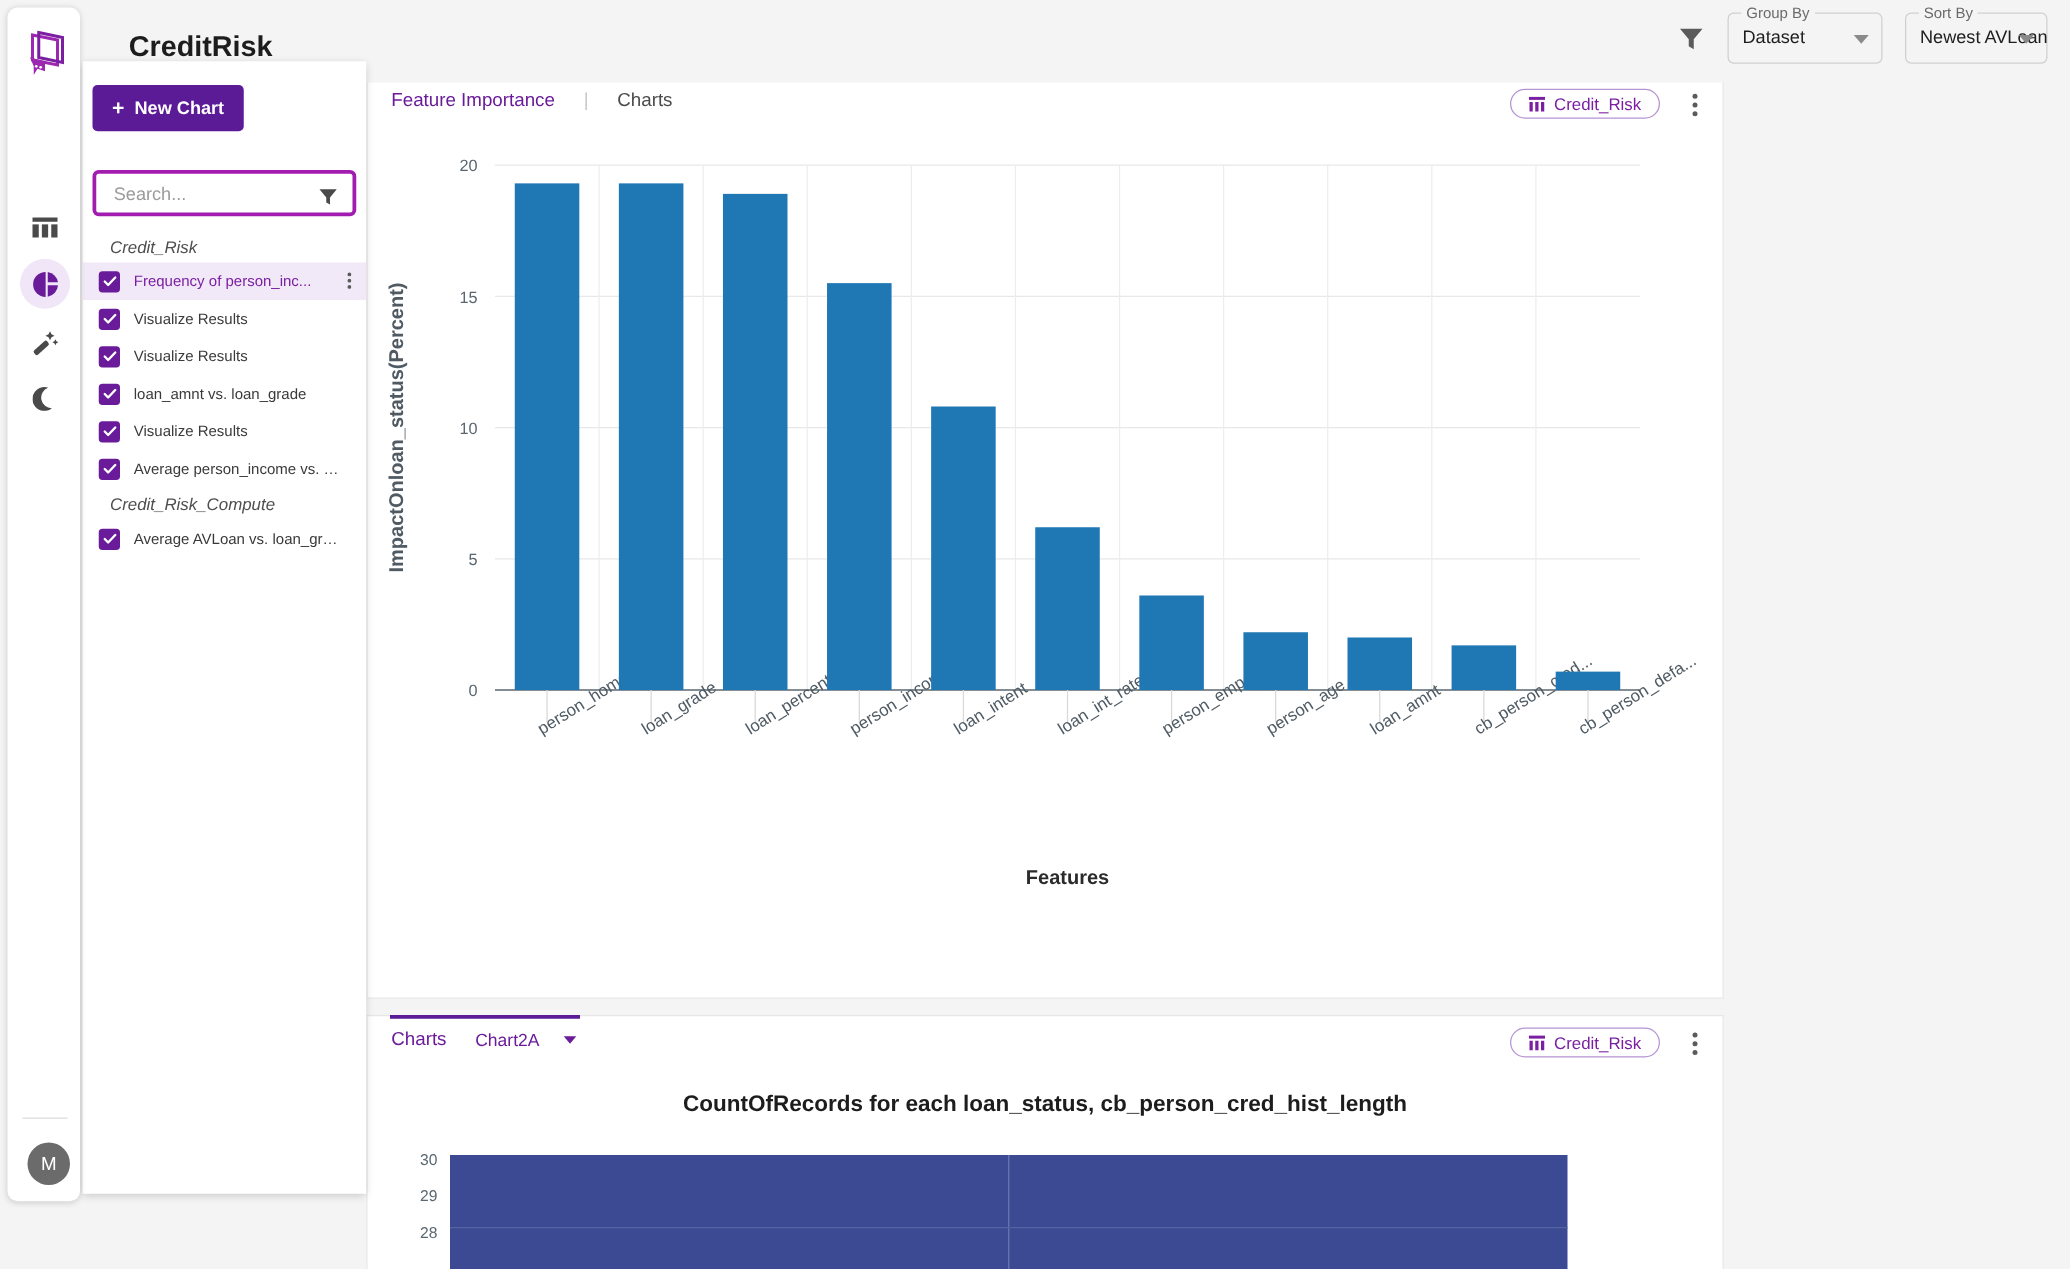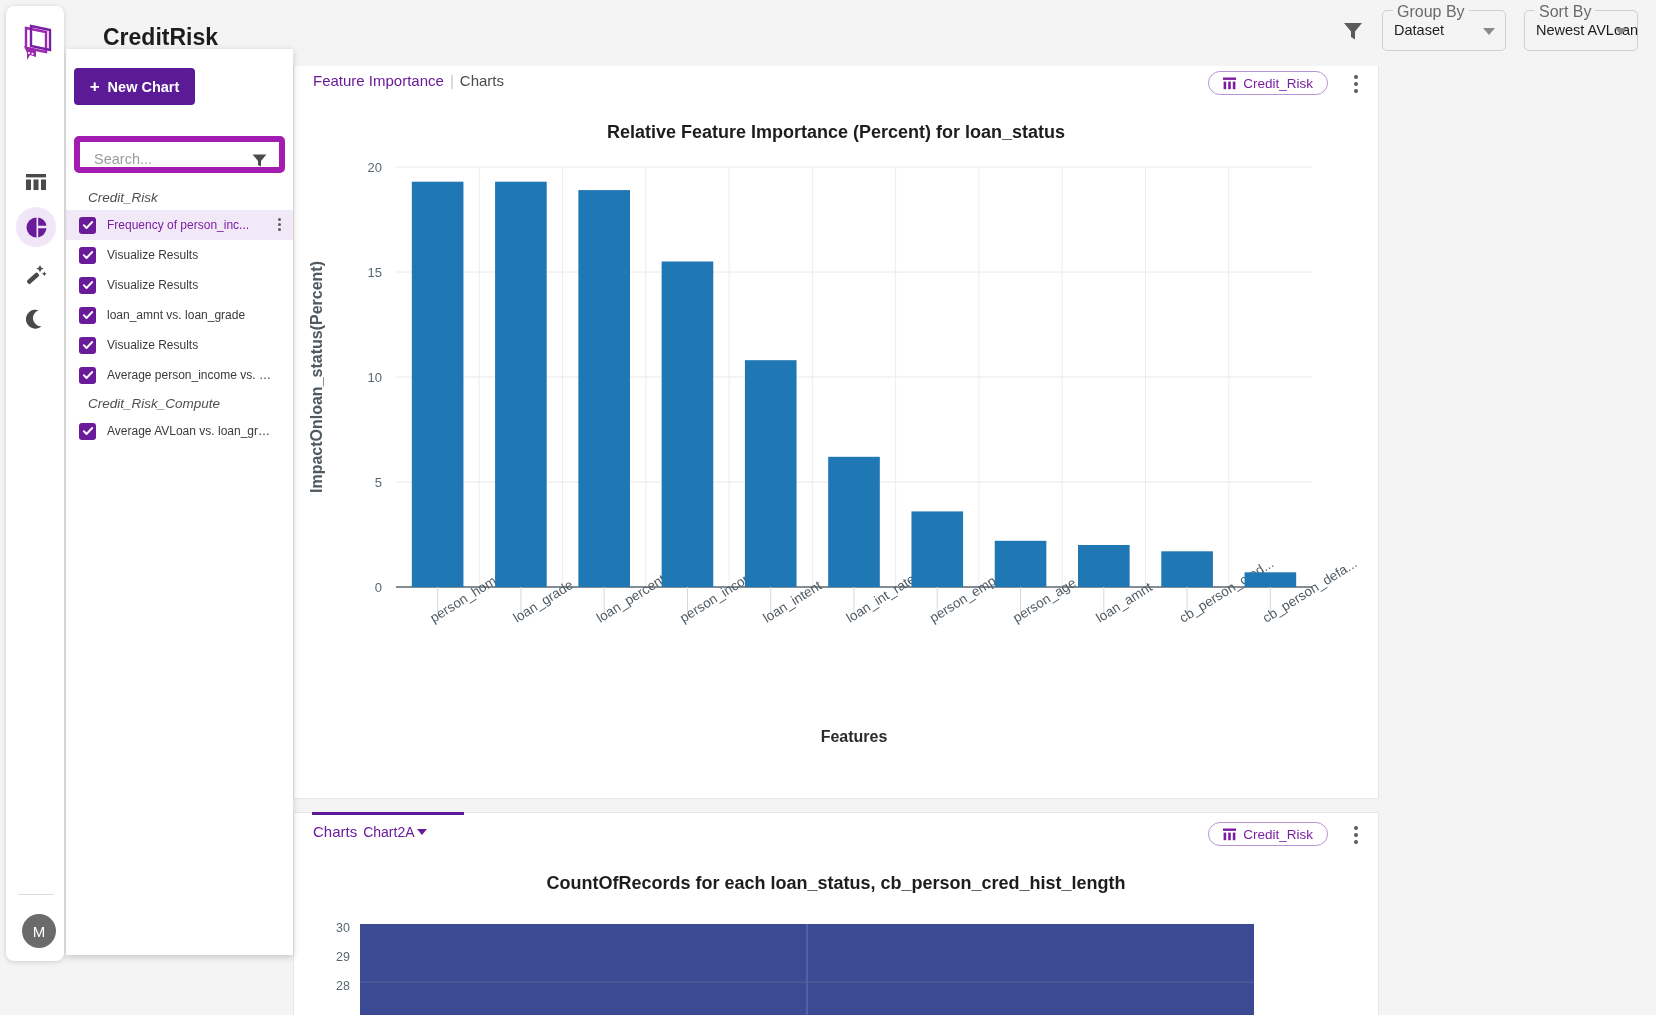--- a/index.html
+++ b/index.html
@@ -23,21 +23,21 @@
     position: absolute; right: 18px; top: 10px;
     display: flex; align-items: center; gap: 18px;
   }
   .filter-icon { width: 22px; height: 22px; display:block; }
   .sel-field {
     position: relative; width: 124px; height: 41px;
     border: 1px solid #cfcfcf; border-radius: 5px; background: transparent;
   }
   .sel-legend {
     position: absolute; top: -8px; left: 10px; padding: 0 4px;
-    background: #f4f4f4; font-size: 16px; color: #6b6b6b;
+    background: #f4f4f4; font-size: 12px; color: #6b6b6b;
   }
   .sel-value {
     position: absolute; left: 11px; top: 11px;
     font-size: 14.5px; color: #1d1d1d; white-space: nowrap;
   }
   .sel-caret {
     position: absolute; right: 10px; top: 17px;
     width: 0; height: 0; border-left: 6px solid transparent;
     border-right: 6px solid transparent; border-top: 7px solid #8a8a8a;
   }
@@ -75,21 +75,21 @@
   }
   #new-chart-btn {
     position: absolute; left: 8px; top: 19px; width: 121px; height: 37px;
     background: #5b1a96; color: #fff; border-radius: 4px; border: none;
     font-size: 14.5px; font-weight: bold; font-family: inherit;
     display: flex; align-items: center; justify-content: center; gap: 8px;
     cursor: pointer;
   }
   #search-box {
     position: absolute; left: 8px; top: 87px; width: 211px; height: 37px;
-    border: 6px solid #a21caf; border-radius: 5px; background: #fff;
+    border: 3px solid #a21caf; border-radius: 5px; background: #fff;
   }
   #search-input {
     position: absolute; left: 14px; top: 9px; width: 160px;
     border: none; outline: none; font-size: 14.5px;
     color: #1d1d1d; font-family: inherit; background: transparent;
   }
   #search-input::placeholder { color: #9b9b9b; }
   #search-filter-icon { position: absolute; right: 12px; top: 11px; width: 15px; height: 15px; }
 
   .grp-label {
@@ -127,21 +127,21 @@
   }
   #panel-1 { top: 6px; height: 738px; }
   #panel-2 { top: 757px; height: 260px; }
 
   .panel-hdr { position: relative; height: 46px; }
   .hdr-accent {
     position: absolute; left: 18px; top: -1px; width: 160px; height: 3px; background: #5b1a96;
   }
   .hdr-tabs {
     position: absolute; left: 19px; top: 10px;
-    display: flex; align-items: center; gap: 6px; font-size: 15px;
+    display: flex; align-items: center; gap: 23px; font-size: 15px;
   }
   .tab-active { color: #6a1b9a; }
   .tab-sep { color: #c7c7c7; }
   .tab-plain { color: #4b4b4b; }
   .tab-caret {
     width: 0; height: 0; border-left: 5px solid transparent;
     border-right: 5px solid transparent; border-top: 6px solid #6a1b9a;
     margin-left: -4px;
   }
   .ds-pill {
@@ -262,21 +262,20 @@
         </svg>
         <span>Credit_Risk</span>
       </div>
       <div class="hdr-kebab">
           <i></i>
           <i></i>
           <i></i>
         </div>
     </div>
 
-    <div class="chart-title">Relative Feature Importance (Percent) for loan_status</div>
 
     <div class="plot">
       <svg id="bar-svg" width="1086" height="660" viewBox="0 0 1086 660">
           <text x="88" y="449" text-anchor="end" font-size="13" fill="#5b6770">0</text>
           <line x1="102" y1="339" x2="1018" y2="339" stroke="#e8e8e8" stroke-width="1"></line>
           <text x="88" y="344" text-anchor="end" font-size="13" fill="#5b6770">5</text>
           <line x1="102" y1="234" x2="1018" y2="234" stroke="#e8e8e8" stroke-width="1"></line>
           <text x="88" y="239" text-anchor="end" font-size="13" fill="#5b6770">10</text>
           <line x1="102" y1="129" x2="1018" y2="129" stroke="#e8e8e8" stroke-width="1"></line>
           <text x="88" y="134" text-anchor="end" font-size="13" fill="#5b6770">15</text>

